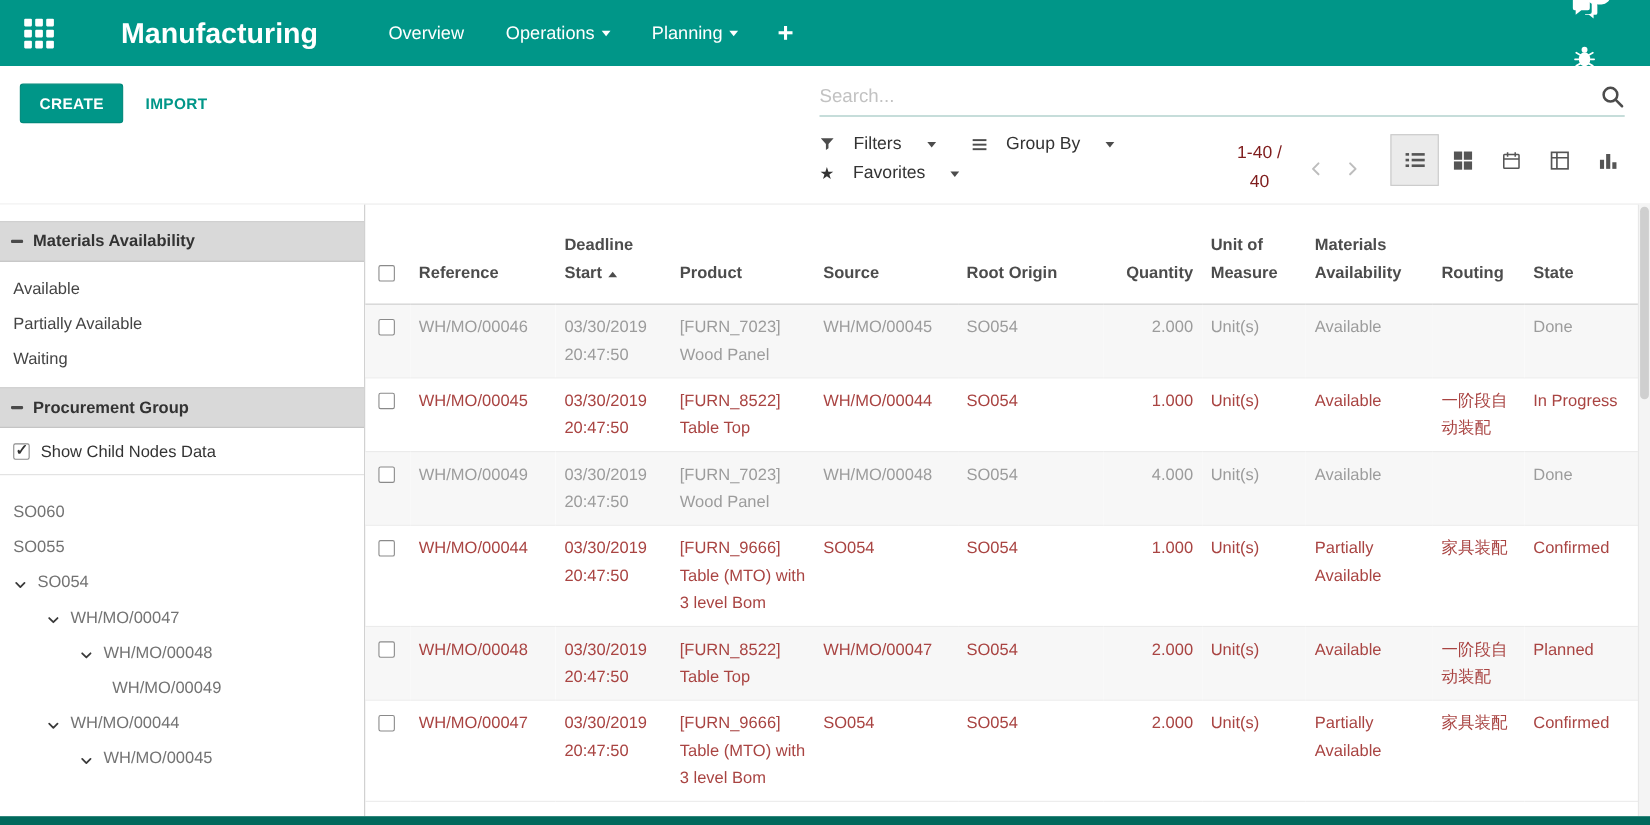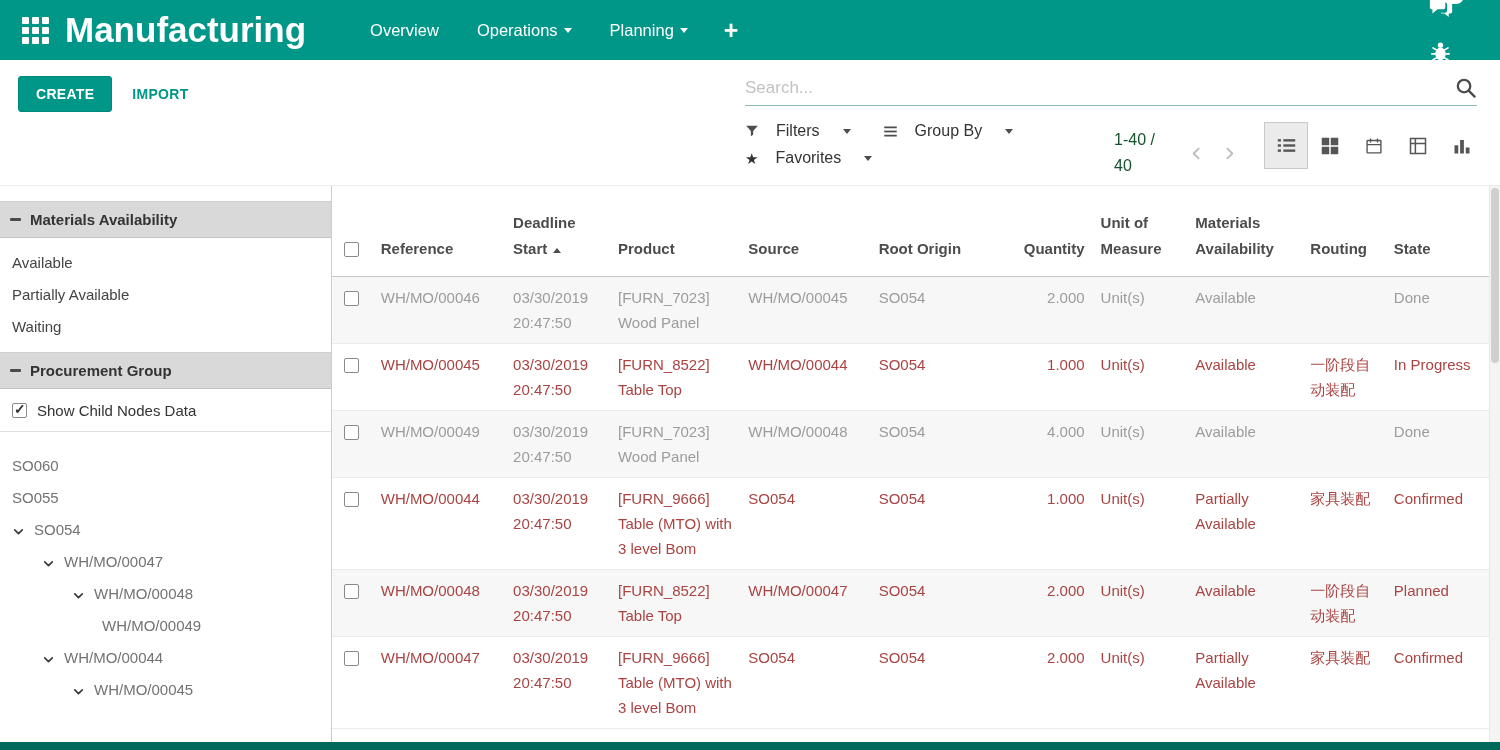--- a/index.html
+++ b/index.html
@@ -4,21 +4,21 @@
 <style>
   * { margin:0; padding:0; box-sizing:border-box; }
   html,body { width:1500px; height:750px; overflow:hidden; }
   body { position:relative; font-family:"Liberation Sans", sans-serif; background:#fff; color:#333; }
   button { font-family:"Liberation Sans", sans-serif; }
 
   
   .topbar { height:60px; background:#009688; display:flex; align-items:center; padding:0 16px; color:#fff; }
   .apps-btn { display:grid; grid-template-columns:repeat(3,7px); gap:3px; margin:0 16px 0 6px; cursor:pointer; }
   .apps-btn i { width:7px; height:7px; background:#fff; border-radius:1px; display:block; }
-  .app-title { font-size:35px; font-weight:bold; margin-right:64px; white-space:nowrap; }
+  .app-title { font-size:26px; font-weight:bold; margin-right:64px; white-space:nowrap;margin-left:45px; }
   .topbar-menus { display:flex; align-items:center; gap:38px; font-size:16.5px; }
   .menu-item { cursor:pointer; display:flex; align-items:center; white-space:nowrap; color:#fff; text-decoration:none; }
   .caret { width:0; height:0; border-left:4.5px solid transparent; border-right:4.5px solid transparent; border-top:5px solid currentColor; margin-left:6px; display:inline-block; }
   .plus-btn { background:none; border:none; color:#fff; font-size:25px; font-weight:bold; margin-left:36px; cursor:pointer; line-height:1; }
   .topbar-right { margin-left:auto; display:flex; align-items:center; gap:23px; font-size:16.5px;flex-direction:column; }
   .tb-icon { position:relative; display:flex; align-items:center; cursor:pointer; }
   .badge { position:absolute; top:-9px; left:13px; background:#fff; color:#00766c; font-size:11px; font-weight:bold; border-radius:9px; padding:1.5px 5px; line-height:1.2; }
   .tb-menu { display:flex; align-items:center; cursor:pointer; gap:7px; white-space:nowrap; }
   .avatar { width:27px; height:27px; border-radius:50%; background:radial-gradient(circle at 50% 35%, #d7b98c 0 32%, #7a5744 33% 100%); border:1px solid rgba(255,255,255,.45); }
 
@@ -31,21 +31,21 @@
   .btn-import { background:none; border:none; color:#009688; font-weight:bold; font-size:14px; cursor:pointer; letter-spacing:.3px; }
   .search-row { position:absolute; left:745px; top:16px; width:732px; border-bottom:1px solid rgba(0,105,92,.45); display:flex; align-items:center; padding-bottom:6px; }
   .search-row input { flex:1; border:none; outline:none; font-size:17px; font-family:inherit; color:#333; background:transparent; }
   .search-row input::placeholder { color:#c2c2c2; }
   .search-tools { position:absolute; left:745px; top:62px; right:16px; display:flex; align-items:flex-start; }
   .filter-group { display:flex; flex-direction:column; gap:9px; flex:1; }
   .ft-row { display:flex; gap:32px; }
   .ft-item { display:flex; align-items:center; gap:17px; font-size:16px; color:#333; cursor:pointer; white-space:nowrap; }
   .star { font-size:15px; color:#333; line-height:1; }
   .pager { display:flex; align-items:center; gap:8px; margin-right:22px; margin-top:5px; }
-  .pager-text { width:62px; font-size:16px; color:#14532d; line-height:1.65; }
+  .pager-text { width:62px; text-align:center; font-size:16px; color:#7f1d1d; line-height:1.65; }
   .pager-nav { cursor:pointer; display:flex; padding:4px; }
   .view-switcher { display:flex; }
   .vs-btn { width:44px; height:47px; display:flex; align-items:center; justify-content:center; cursor:pointer; border:1px solid transparent; background:none; }
   .vs-btn.active { background:#ebebeb; border-color:#c8c8c8; }
 
   
   .content { display:flex; height:557px; border-top:1px solid #ececec; position:relative; }
 
   
   .sidebar { width:332px; border-right:1px solid #ccc; overflow:hidden; flex-shrink:0; background:#fff; }

